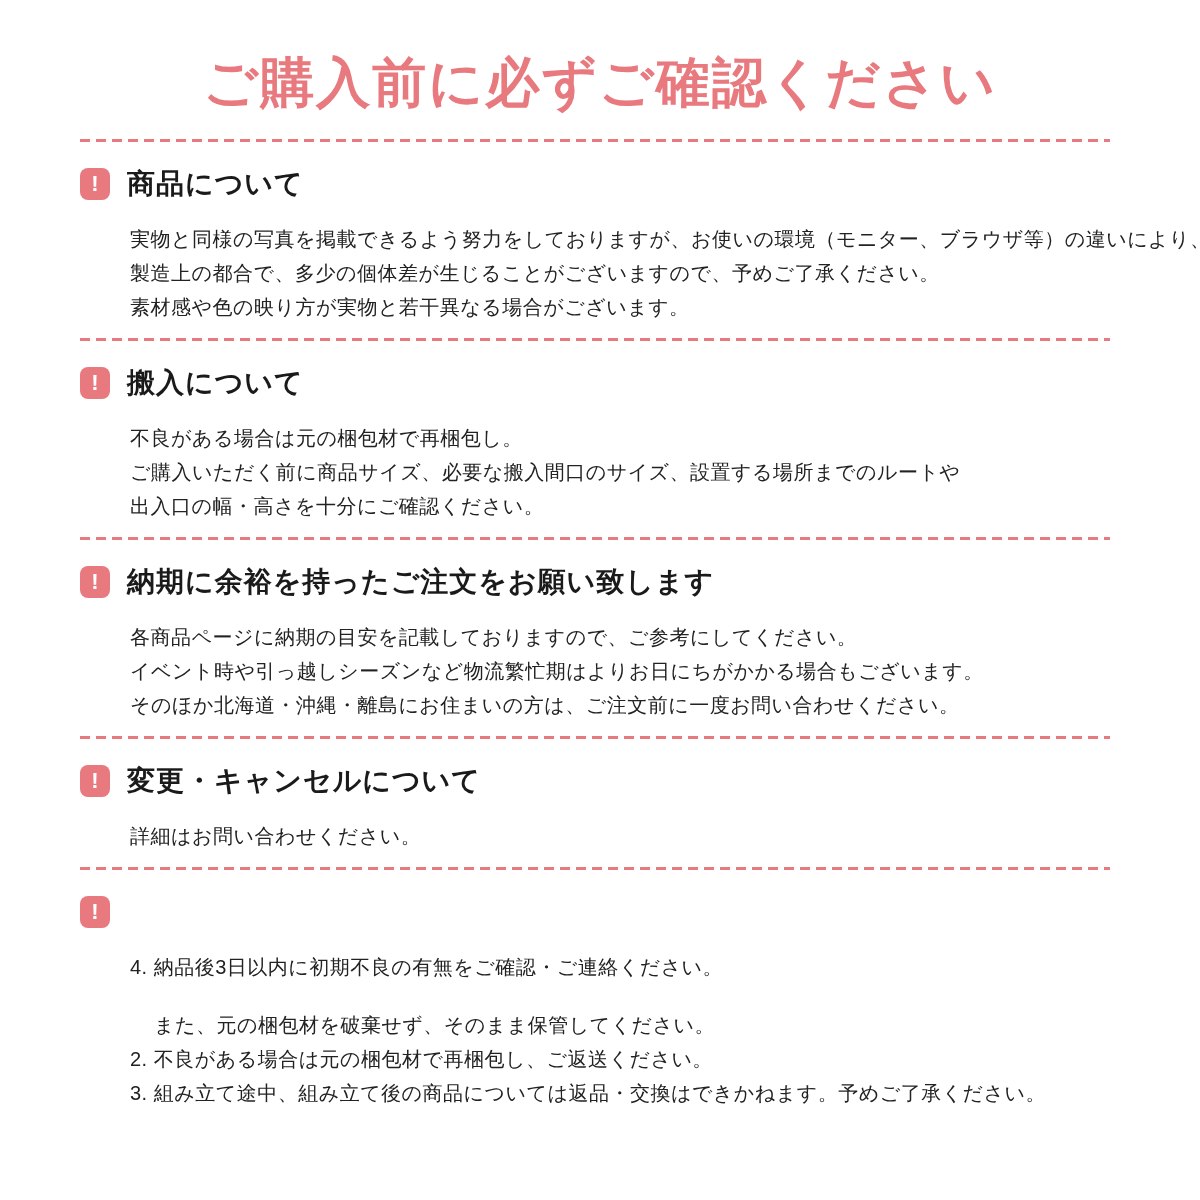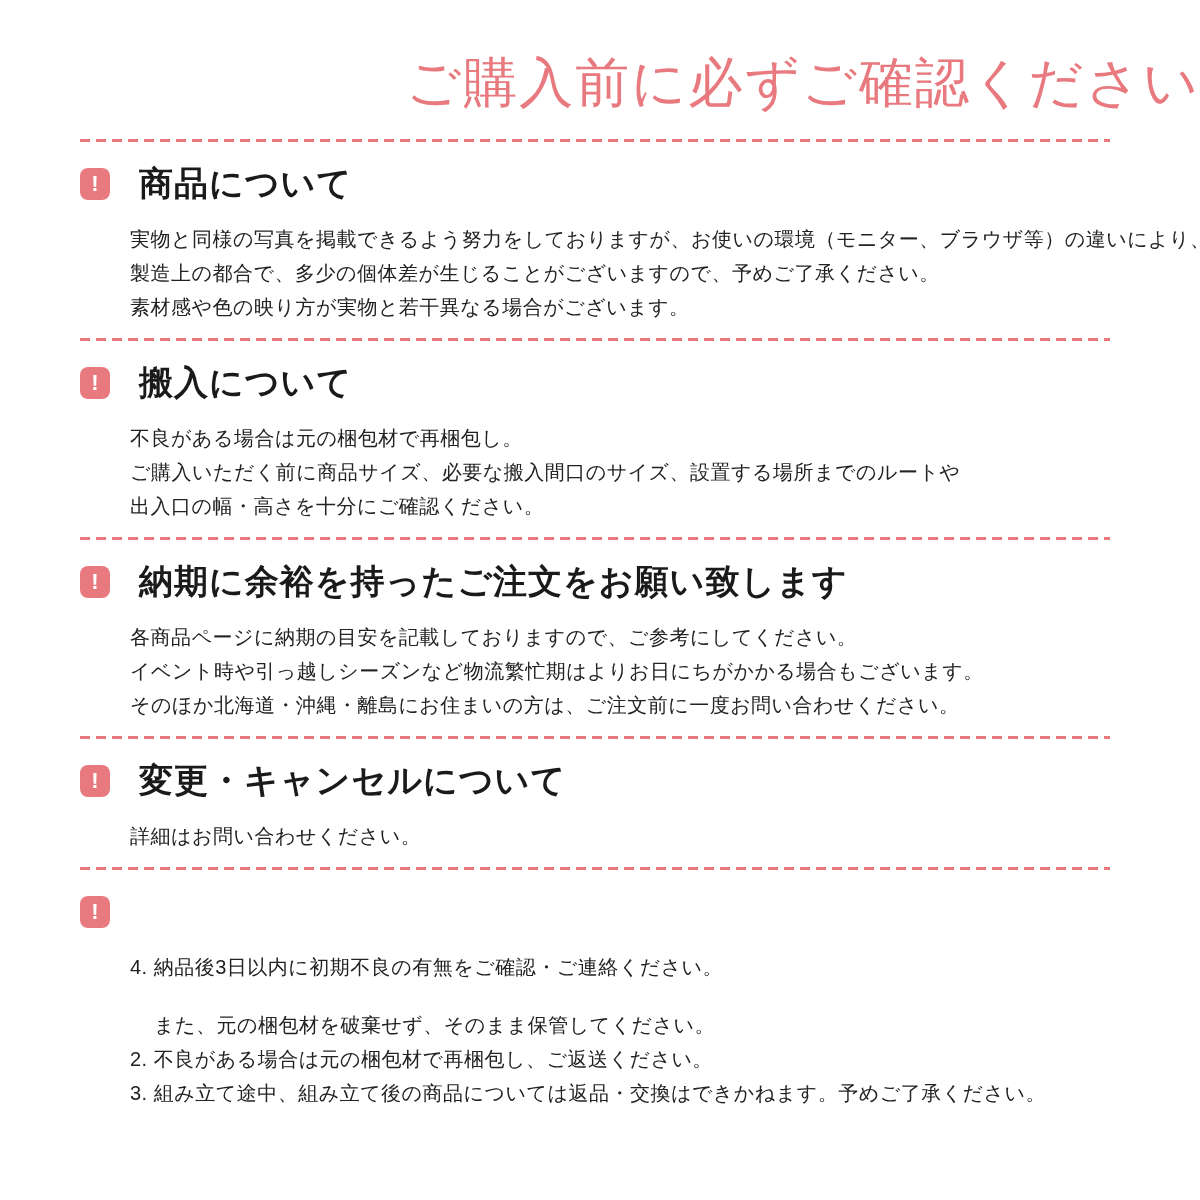--- a/index.html
+++ b/index.html
@@ -6,41 +6,41 @@
   * { box-sizing: border-box; }
   html, body { margin: 0; padding: 0; }
   body {
     width: 1200px; height: 1200px; background: #ffffff;
     font-family: "Liberation Sans", "DejaVu Sans", sans-serif;
     overflow: hidden;
   }
   .page { width: 1200px; height: 1200px; position: relative; }
   .page-title {
     margin: 0; padding-top: 50px; padding-bottom: 24px;
-    text-align: right;
-    font-size: 54px; line-height: 65px; font-weight: 400;
+    text-align: center;
+    font-size: 54px; line-height: 65px; font-weight: 700;
     letter-spacing: 2px; color: var(--accent);
   }
   .content { margin: 0 90px 0 80px; }
   .sep {
     height: 3px; border: none; margin: 0;
     background: repeating-linear-gradient(90deg,
       var(--accent) 0px, var(--accent) 10px,
       transparent 10px, transparent 16px);
   }
   .section { padding: 24px 0 14px 0; }
   .sec-head { display: flex; align-items: center; gap: 13px; height: 36px; }
   .badge {
     flex: 0 0 auto; width: 30px; height: 32px; border-radius: 8px;
     background: var(--accent); color: #ffffff;
     font-weight: 900; font-size: 22px; line-height: 1;
     display: flex; align-items: center; justify-content: center;
   }
   .heading {
-    margin: 16px; font-size: 34px; font-weight: 900;
+    margin: 4px; font-size: 28px; font-weight: 900;
     color: var(--ink); letter-spacing: 1px; white-space: nowrap;
   }
   .sec-body { margin: 20px 0 0 50px; }
   .body-line {
     margin: 0; font-size: 20px; line-height: 34px;
     color: var(--body-ink); letter-spacing: 0.5px; white-space: nowrap;
   }
   .body-line.indent { padding-left: 24px; margin-top: 24px; }
 </style>
 </head>

